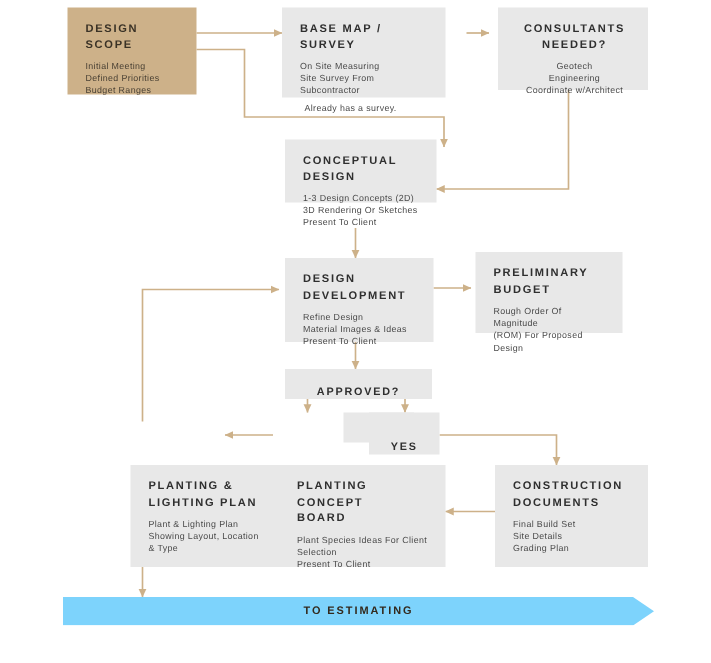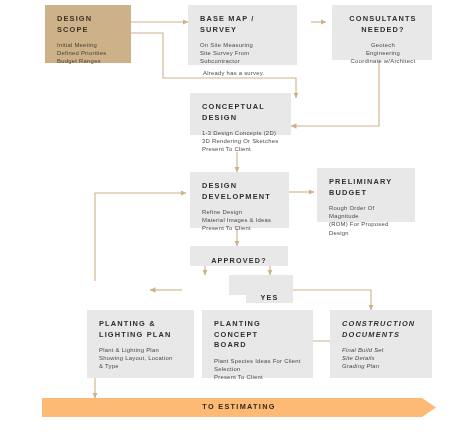--- a/index.html
+++ b/index.html
@@ -171,34 +171,34 @@
 
 
   <div class="box" style="left:45px;top:310px;width:107px;height:68px;margin-left:42px;">
     <div class="btitle">PLANTING &amp;
 LIGHTING PLAN</div>
     <div class="blist">Plant  &amp; Lighting Plan
 Showing Layout, Location
 &amp; Type</div>
   </div>
 
-  <div class="box" style="left:186px;top:310px;width:111px;height:68px;margin-left:16px;">
+  <div class="box" style="left:186px;top:310px;width:111px;height:68px;">
     <div class="btitle">PLANTING CONCEPT
 BOARD</div>
     <div class="blist">Plant Species Ideas For Client
 Selection
 Present To Client</div>
   </div>
 
-  <div class="box" style="left:330px;top:310px;width:102px;height:68px;font-style:italic;">
+  <div class="box" style="left:330px;top:310px;width:102px;height:68px;">
     <div class="btitle">CONSTRUCTION
 DOCUMENTS</div>
     <div class="blist">Final Build Set
 Site Details
 Grading Plan</div>
   </div>
 
-  <div class="banner" style="left:42px;top:398px;width:394px;height:19px;background:#fdba74;
+  <div class="banner" style="left:42px;top:398px;width:394px;height:19px;background:#7dd3fc;
               clip-path:polygon(0 0, 380px 0, 394px 9.5px, 380px 19px, 0 19px);">
     <div class="btitle">TO ESTIMATING</div>
   </div>
 
 </div>
 
 </body></html>

